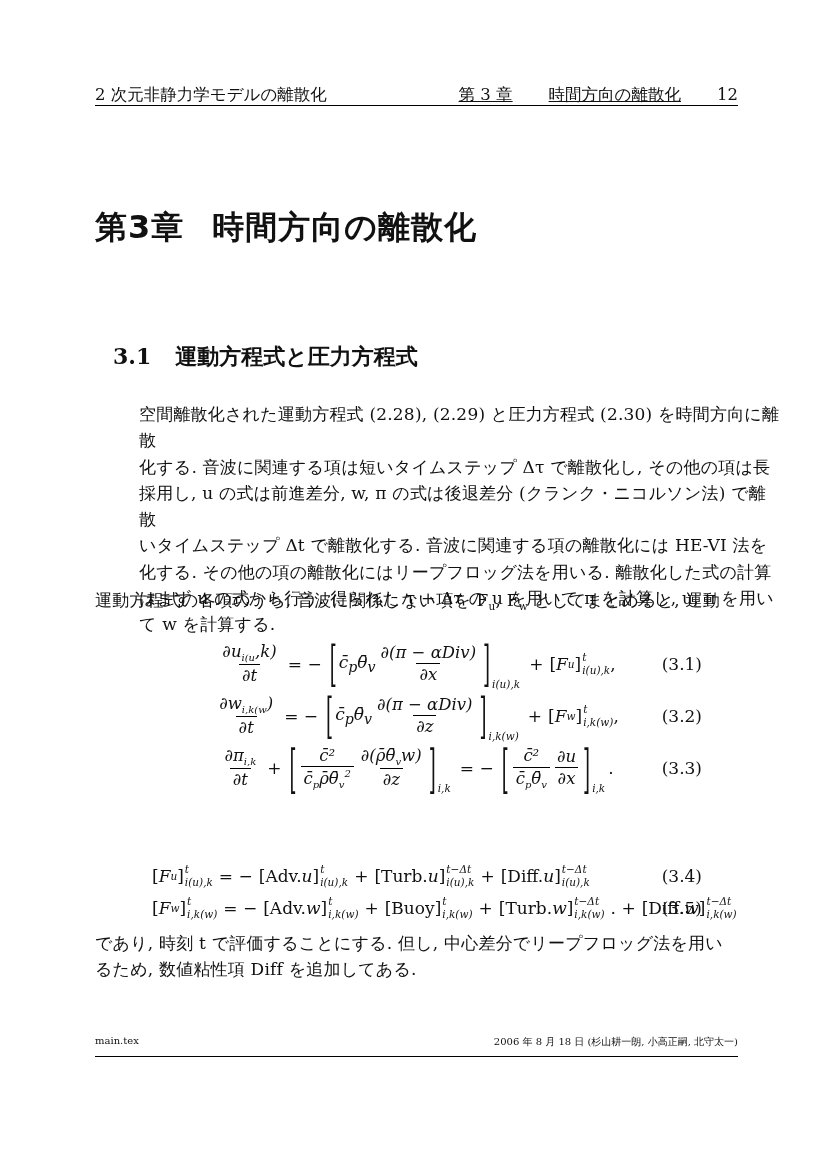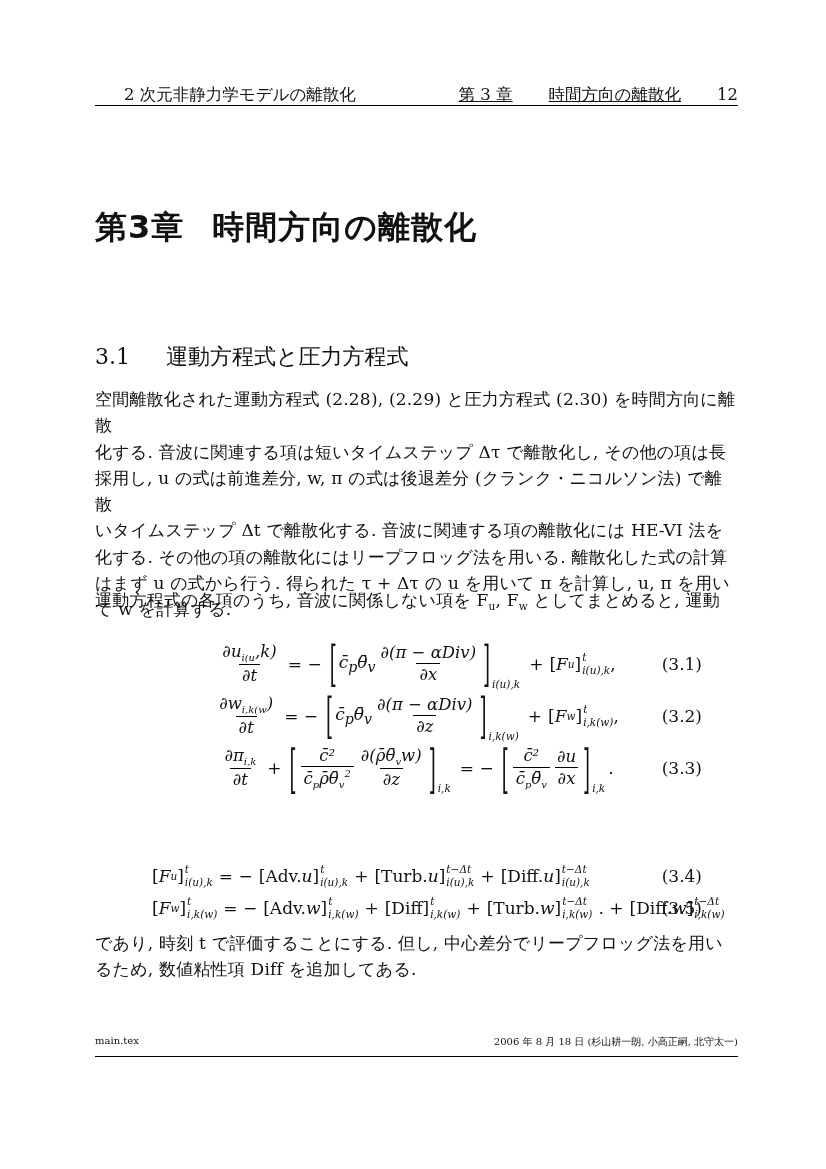--- a/index.html
+++ b/index.html
@@ -5,42 +5,42 @@
   html,body{margin:0;padding:0;background:#e8e8e8;}
   .page{
     position:relative; width:826px; height:1169px; margin:0 auto;
     background:#ffffff; color:#111;
     font-family:"DejaVu Serif","Liberation Serif",serif;
     overflow:hidden;
   }
   
   .hdr{position:absolute; left:95px; width:643px; top:84px;
        display:flex; align-items:baseline; font-size:16.5px;}
-  .hdr-left{flex:0 0 auto;margin-left:29px;}
+  .hdr-left{flex:0 0 auto;}
   .hdr-spacer{flex:1 1 auto;}
   .hdr-chap{margin-right:36px;text-decoration:underline;}
   .hdr-rule{position:absolute; left:95px; width:643px; top:105px;
             border-top:1.6px solid #000; height:0;}
   
   .chapter{position:absolute; left:95px; top:206px;
            font-family:"DejaVu Sans","Liberation Sans",sans-serif;
            font-weight:bold; font-size:32px; letter-spacing:1px;
            display:flex; align-items:baseline;}
   .chapter .num{margin-right:28px;}
   
-  .section{position:absolute; left:95px; top:342px;
+  .section{position:absolute; left:113px; top:342px;
            font-family:"DejaVu Sans","Liberation Sans",sans-serif;
-           font-weight:normal; font-size:22px;
-           display:flex; align-items:baseline;gap:12px;}
+           font-weight:bold; font-size:22px;
+           display:flex; align-items:baseline;}
   .section .num{font-family:"DejaVu Serif","Liberation Serif",serif; margin-right:24px;}
   
   .para{position:absolute; left:95px; width:643px;
         font-size:17px; line-height:26.3px; letter-spacing:.2px;}
   .para sub,.para sup{font-size:10.5px;}
-  #para1{top:386px;} #para2{top:587px;} #para3{top:802px;} #para4{top:930px;}
+  #para1{top:401px;margin-left:44px;} #para2{top:587px;} #para3{top:802px;} #para4{top:930px;}
   
   .eq{position:absolute; left:95px; width:643px;
       display:flex; align-items:center; justify-content:center;
       font-size:17px; font-style:italic;}
   .eq .lbl{position:absolute; right:36px; top:50%; transform:translateY(-50%);
            font-style:normal; font-size:17px;text-align:right;}
   .ebody{display:flex; align-items:center; white-space:nowrap;}
   .op{font-style:normal; margin:0 6px;}
   .rm{font-style:normal;}
   .vr{font-style:italic;}
@@ -269,21 +269,21 @@
           <span class="rm">[Adv.</span>
           <span class="vr">w</span>
           <span class="rm">]</span>
           <span class="ss">
             <span>t</span>
             <span>i,k(w)</span>
           </span>
           <span class="op">+</span>
         </span>
         <span class="ck">
-          <span class="rm">[Diff</span>
+          <span class="rm">[Buoy</span>
           <span class="rm">]</span>
           <span class="ss">
             <span>t</span>
             <span>i,k(w)</span>
           </span>
           <span class="op">+</span>
         </span>
         <span class="ck">
           <span class="rm">[Turb.</span>
           <span class="vr">w</span>

